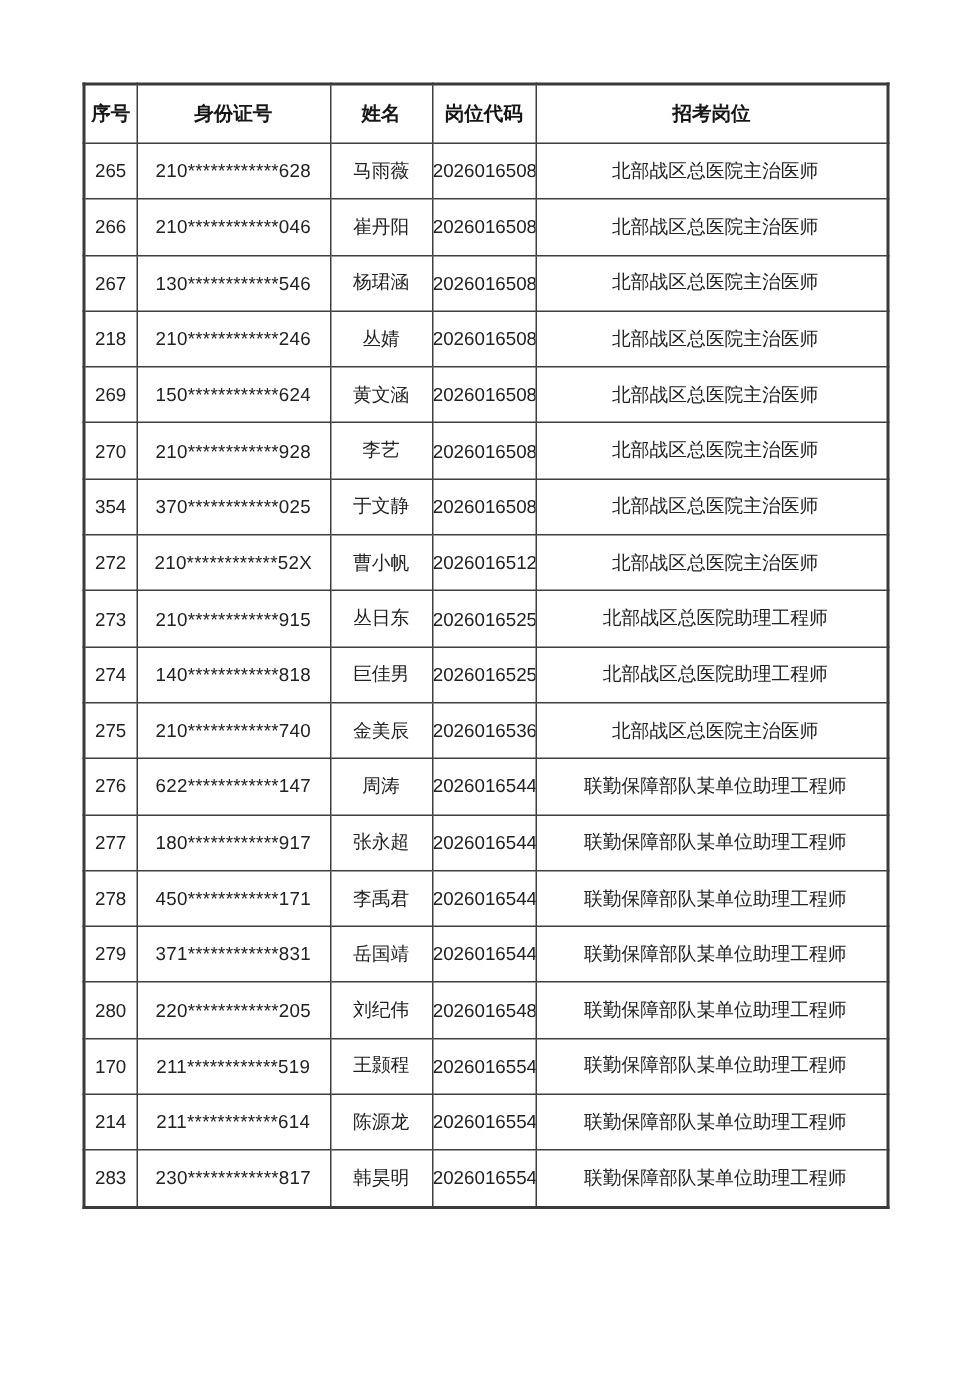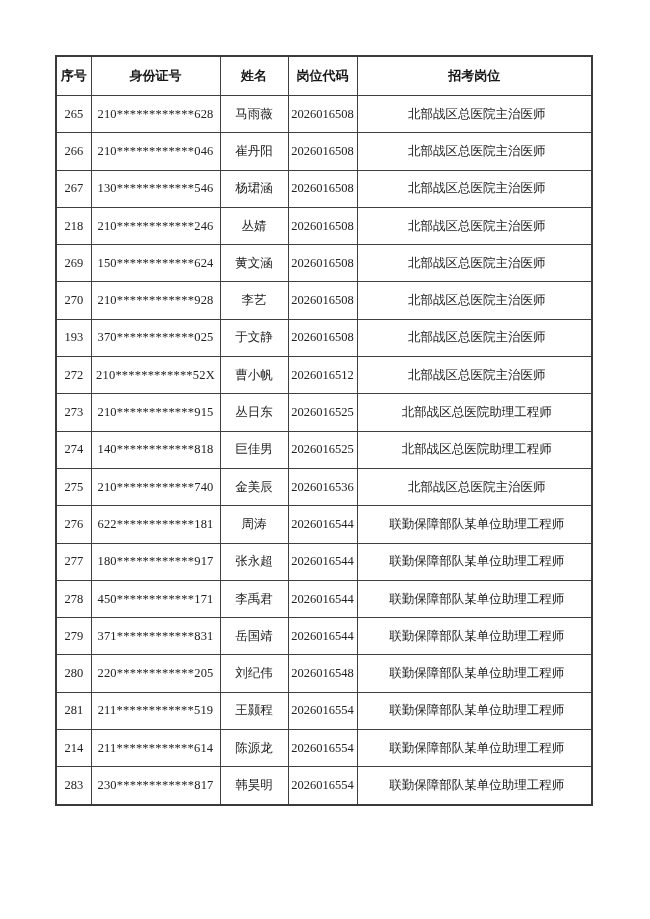--- a/index.html
+++ b/index.html
@@ -6,21 +6,21 @@
     margin: 0;
     padding: 0;
     background: #ffffff;
   }
   .page {
     position: relative;
     width: 650px;
     height: 919px;
     background: #ffffff;
     overflow: hidden;
-    font-family: Liberation Serif, serif;
+    font-family: Liberation Sans, sans-serif;
     color: #1d1d1d;
   }
   table.roster {
     position: absolute;
     left: 55px;
     top: 55px;
     width: 536px;
     border-collapse: collapse;
     table-layout: fixed;
     border: 2px solid #3a3a3a;
@@ -116,21 +116,21 @@
           <td class="c4">北部战区总医院主治医师</td>
         </tr>
         <tr>
           <td class="c0">270</td>
           <td class="c1">210************928</td>
           <td class="c2">李艺</td>
           <td class="c3">2026016508</td>
           <td class="c4">北部战区总医院主治医师</td>
         </tr>
         <tr>
-          <td class="c0">193</td>
+          <td class="c0">354</td>
           <td class="c1">370************025</td>
           <td class="c2">于文静</td>
           <td class="c3">2026016508</td>
           <td class="c4">北部战区总医院主治医师</td>
         </tr>
         <tr>
           <td class="c0">272</td>
           <td class="c1">210************52X</td>
           <td class="c2">曹小帆</td>
           <td class="c3">2026016512</td>
@@ -152,21 +152,21 @@
         </tr>
         <tr>
           <td class="c0">275</td>
           <td class="c1">210************740</td>
           <td class="c2">金美辰</td>
           <td class="c3">2026016536</td>
           <td class="c4">北部战区总医院主治医师</td>
         </tr>
         <tr>
           <td class="c0">276</td>
-          <td class="c1">622************181</td>
+          <td class="c1">622************147</td>
           <td class="c2">周涛</td>
           <td class="c3">2026016544</td>
           <td class="c4">联勤保障部队某单位助理工程师</td>
         </tr>
         <tr>
           <td class="c0">277</td>
           <td class="c1">180************917</td>
           <td class="c2">张永超</td>
           <td class="c3">2026016544</td>
           <td class="c4">联勤保障部队某单位助理工程师</td>
@@ -186,21 +186,21 @@
           <td class="c4">联勤保障部队某单位助理工程师</td>
         </tr>
         <tr>
           <td class="c0">280</td>
           <td class="c1">220************205</td>
           <td class="c2">刘纪伟</td>
           <td class="c3">2026016548</td>
           <td class="c4">联勤保障部队某单位助理工程师</td>
         </tr>
         <tr>
-          <td class="c0">281</td>
+          <td class="c0">170</td>
           <td class="c1">211************519</td>
           <td class="c2">王颢程</td>
           <td class="c3">2026016554</td>
           <td class="c4">联勤保障部队某单位助理工程师</td>
         </tr>
         <tr>
           <td class="c0">214</td>
           <td class="c1">211************614</td>
           <td class="c2">陈源龙</td>
           <td class="c3">2026016554</td>

